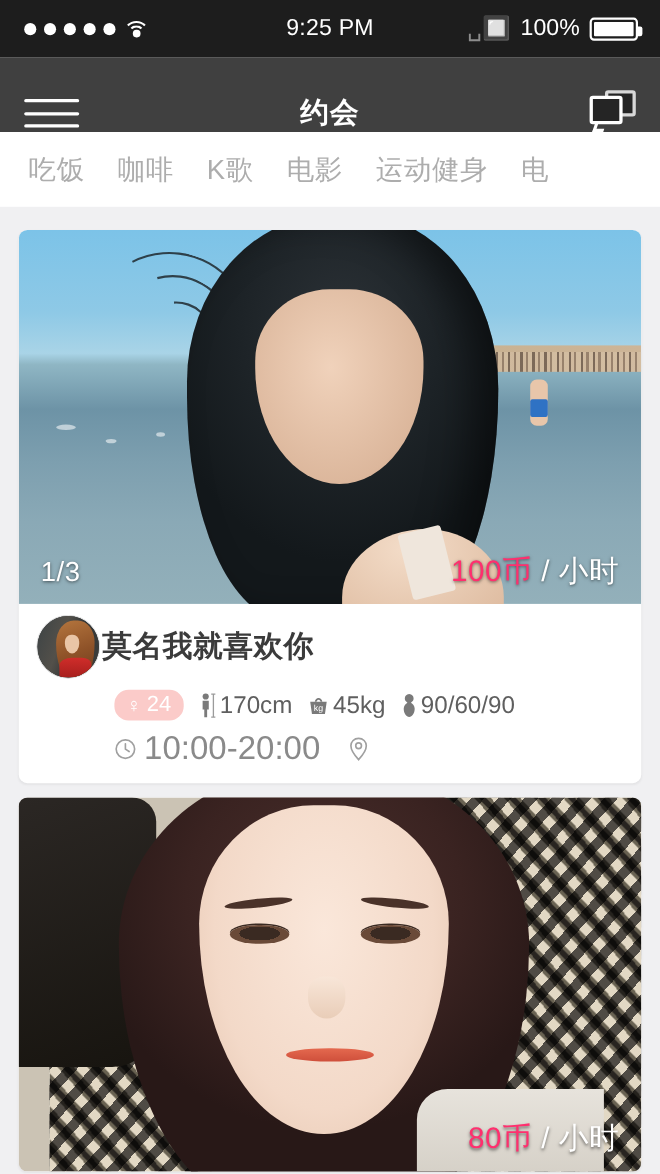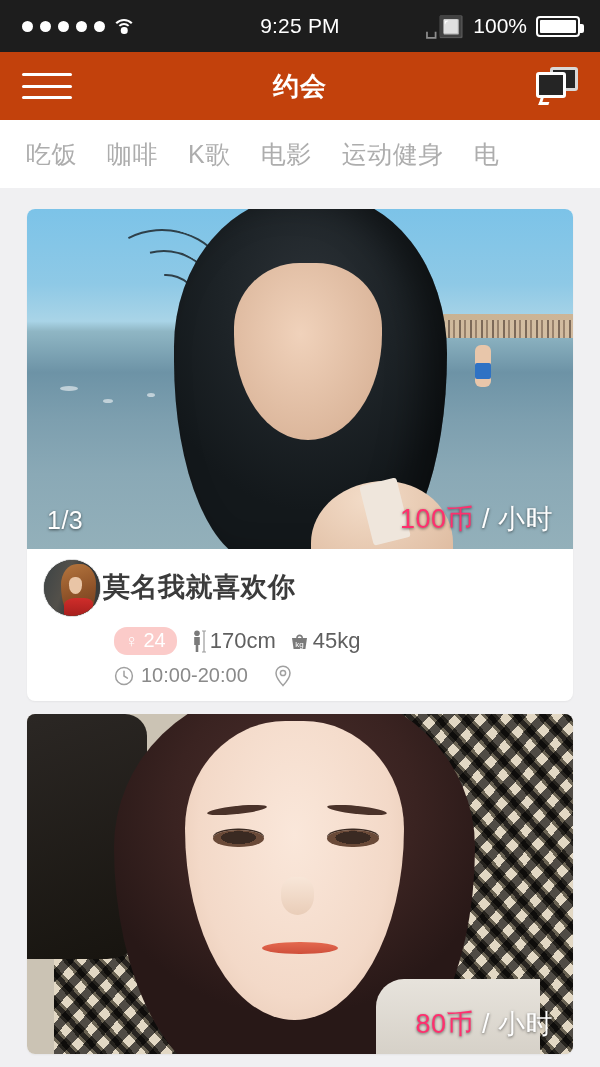--- a/index.html
+++ b/index.html
@@ -33,21 +33,21 @@
   .sb-right { margin-left:auto; display:flex; align-items:center; gap:9px; padding-right:20px; }
   .bt { font-size:21px; color:#8d8d8d; line-height:1; }
   .pct { font-size:21px; }
   .batt { position:relative; width:44px; height:21px; border:2px solid #fff; border-radius:4px; }
   .batt::after { content:""; position:absolute; right:-6px; top:6px; width:4px; height:9px;
                  background:#fff; border-radius:0 2px 2px 0; }
   .batt .fill { position:absolute; left:2px; top:2px; bottom:2px; background:#fff; border-radius:1px; }
 
   
   .navbar {
-    height:68px; background:#c2410c; display:flex; align-items:center;
+    height:68px; background:#404040; display:flex; align-items:flex-end;
     position:relative; padding:0 22px;
   }
   .hamburger { width:50px; height:34px; display:flex; flex-direction:column; justify-content:space-between;
                padding:4px 0; cursor:pointer; }
   .hamburger span { display:block; height:3px; background:#fff; border-radius:2px; }
   .nav-title {
     position:absolute; left:0; right:0; text-align:center; color:#fff;
     font-size:26px; font-weight:bold; letter-spacing:1px; pointer-events:none;
   }
   .chat-icon { margin-left:auto; position:relative; width:42px; height:38px; cursor:pointer; }
@@ -63,21 +63,21 @@
     height:68px; background:#fff; display:flex; align-items:center;
     padding-left:26px; gap:30px; overflow:hidden; white-space:nowrap;
   }
   .tab { font-size:25px; color:#adadad; flex:0 0 auto; cursor:pointer; letter-spacing:.5px; }
   .tab.active {
     background:#fb5f86; color:#fff; border-radius:22px;
     padding:6px 18px 8px; font-size:25px;
   }
 
   
-  .feed { padding:21px 27px 0; }
+  .feed { padding:21px 17px 0; }
   .card {
     background:#fff; border-radius:8px; overflow:hidden; margin-bottom:13px;
     box-shadow:0 1px 2px rgba(0,0,0,.05);
   }
 
   
   .photo { position:relative; width:100%; height:340px; overflow:hidden; }
   .ov-count {
     position:absolute; left:20px; bottom:14px; color:#fff; font-size:25px;
     text-shadow:0 1px 3px rgba(0,0,0,.6); letter-spacing:.5px;
@@ -205,21 +205,21 @@
     color:#6b6b6b; font-size:22px;
   }
   .pill-age {
     background:#fbcbc9; color:#fff; border-radius:13px; padding:2px 11px 3px;
     font-size:20px; display:flex; align-items:center; gap:5px; white-space:nowrap;
   }
   .stat { display:flex; align-items:center; gap:4px; white-space:nowrap; color:#5f5f5f; }
   .ic { display:inline-block; line-height:1; color:#8a8a8a; }
   .row-meta {
     display:flex; align-items:center; gap:26px; margin:9px 0 0 71px;
-    color:#8a8a8a; font-size:20px;
+    color:#8a8a8a; font-size:30px;
   }
   .row-meta .item { display:flex; align-items:center; gap:7px; white-space:nowrap; }
   .mini-svg { display:block; }
 </style>
 </head>
 <body>
 
 <div class="phone">
 
   <div class="statusbar">
@@ -327,20 +327,28 @@
           <span class="stat">
             <span class="ic">
               <svg class="mini-svg" width="19" height="19" viewBox="0 0 19 19">
                 <path d="M2 6h15l-1.6 11H3.6z" fill="#7a7a7a"></path>
                 <path d="M7 6a2.6 2.6 0 115.2 0" stroke="#7a7a7a" stroke-width="1.6" fill="none"></path>
                 <text x="9.5" y="14.5" font-size="8" fill="#fff" text-anchor="middle" font-family="Liberation Sans">kg</text>
               </svg>
             </span>
             <span>45kg</span>
           </span>
+          <span class="stat">
+            <span class="ic">
+              <svg class="mini-svg" width="14" height="23" viewBox="0 0 14 23">
+                <path d="M7 1c2.6 0 4 2 4 4 0 2-1.2 2.8-2.4 3.8 1.6 1 3.4 2.6 3.4 5.6 0 4-2.4 7.4-5 7.4S2 18.4 2 14.4c0-3 1.8-4.6 3.4-5.6C4.2 7.8 3 7 3 5c0-2 1.4-4 4-4z" fill="#7a7a7a"></path>
+              </svg>
+            </span>
+            <span>90/60/90</span>
+          </span>
         </div>
 
         <div class="row-meta">
           <span class="item">
             <span class="ic">
               <svg class="mini-svg" width="20" height="20" viewBox="0 0 20 20">
                 <circle cx="10" cy="10" r="8.4" stroke="#a0a0a0" stroke-width="1.5" fill="none"></circle>
                 <path d="M10 5.2V10l3.4 2.2" stroke="#a0a0a0" stroke-width="1.5" fill="none" stroke-linecap="round"></path>
               </svg>
             </span>

